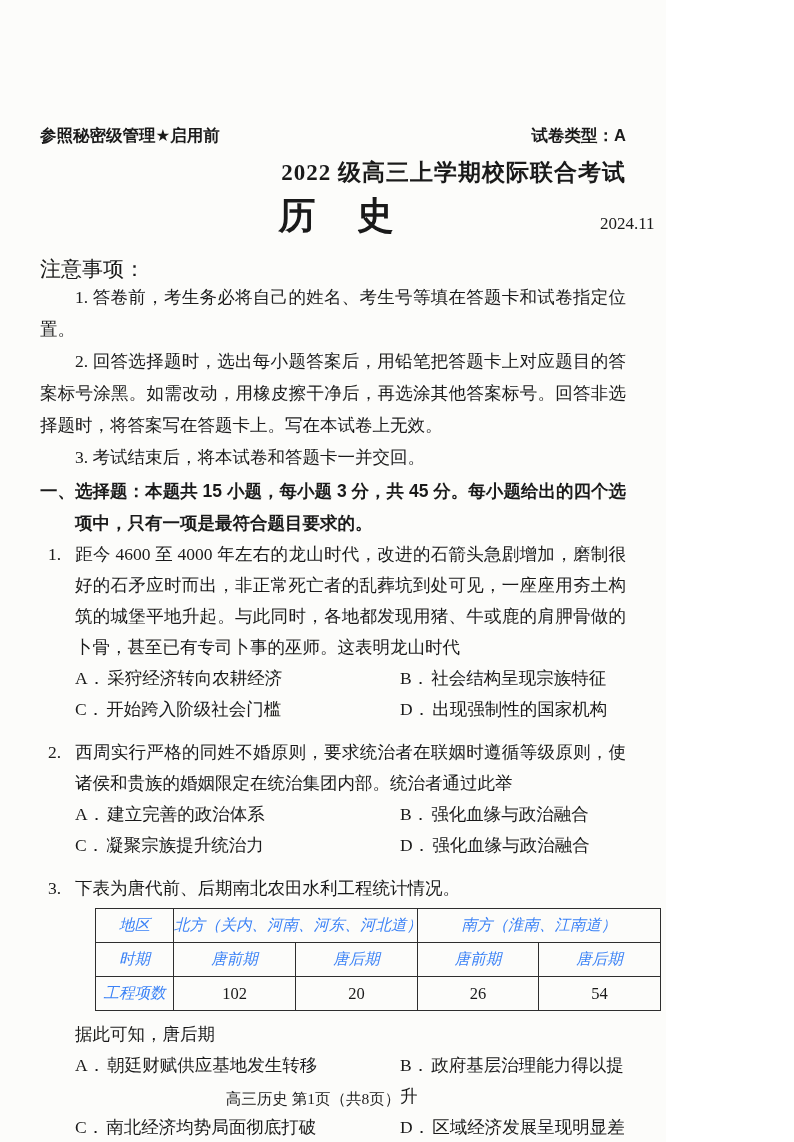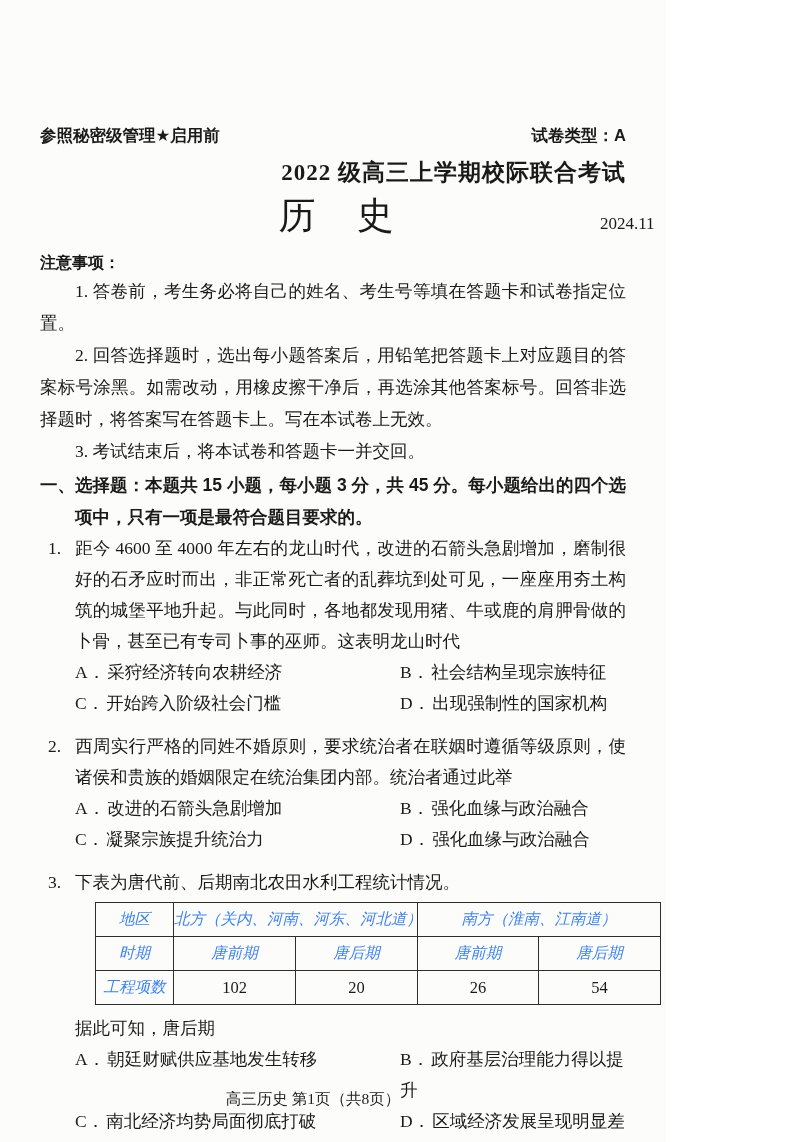--- a/index.html
+++ b/index.html
@@ -18,26 +18,26 @@
     display:flex; justify-content:space-between; align-items:flex-start;
     font-family:"Liberation Sans","DejaVu Sans",sans-serif;
     font-weight:bold; font-size:16.5px; line-height:22px;
   }
   .exam-title {
     margin-top:12px; text-align:right;
     font-size:23px; font-weight:bold; line-height:30px;
     letter-spacing:1px;
   }
   .subject-row { position:relative; margin-top:4px; height:48px; text-align:center; }
-  .subject-title { font-size:37px; font-weight:normal; line-height:48px; letter-spacing:2px;margin-left:8px; }
+  .subject-title { font-size:37px; font-weight:bold; line-height:48px; letter-spacing:2px;margin-left:8px; }
   .exam-date { position:absolute; left:560px; bottom:6px; font-size:17px; font-weight:normal; }
   .notice-heading {
-    margin-top:10px;
+    margin-top:16px;
     font-family:"Liberation Sans","DejaVu Sans",sans-serif;
-    font-weight:bold; font-size:16px; line-height:25px;
+    font-weight:normal; font-size:21px; line-height:25px;
   }
   .notice-item {
     font-size:17.5px; line-height:32px;
     text-indent:2em; text-align:justify;
   }
   .section-heading {
     margin-top:2px;
     font-family:"Liberation Sans","DejaVu Sans",sans-serif;
     font-weight:bold; font-size:17.5px; line-height:32px;
     padding-left:35px; text-indent:-35px; text-align:justify;
@@ -112,21 +112,21 @@
         <div class="opt"><span class="opt-label">C．</span><span>开始跨入阶级社会门槛</span></div>
         <div class="opt right"><span class="opt-label">D．</span><span>出现强制性的国家机构</span></div>
       </div>
     </div>
   </div>
 
   <div class="question">
     <p class="q-stem"><span class="q-num">2.</span><span>西周实行严格的同姓不婚原则，要求统治者在联姻时遵循等级原则，使诸侯和贵族的婚姻限定在统治集团内部。统治者通过此举</span></p>
     <div class="options">
       <div class="opt-row">
-        <div class="opt"><span class="opt-label">A．</span><span>改进的石箭头急剧增加</span></div>
+        <div class="opt"><span class="opt-label">A．</span><span>建立完善的政治体系</span></div>
         <div class="opt right"><span class="opt-label">B．</span><span>强化血缘与政治融合</span></div>
       </div>
       <div class="opt-row">
         <div class="opt"><span class="opt-label">C．</span><span>凝聚宗族提升统治力</span></div>
         <div class="opt right"><span class="opt-label">D．</span><span>强化血缘与政治融合</span></div>
       </div>
     </div>
   </div>
 
   <div class="question">

